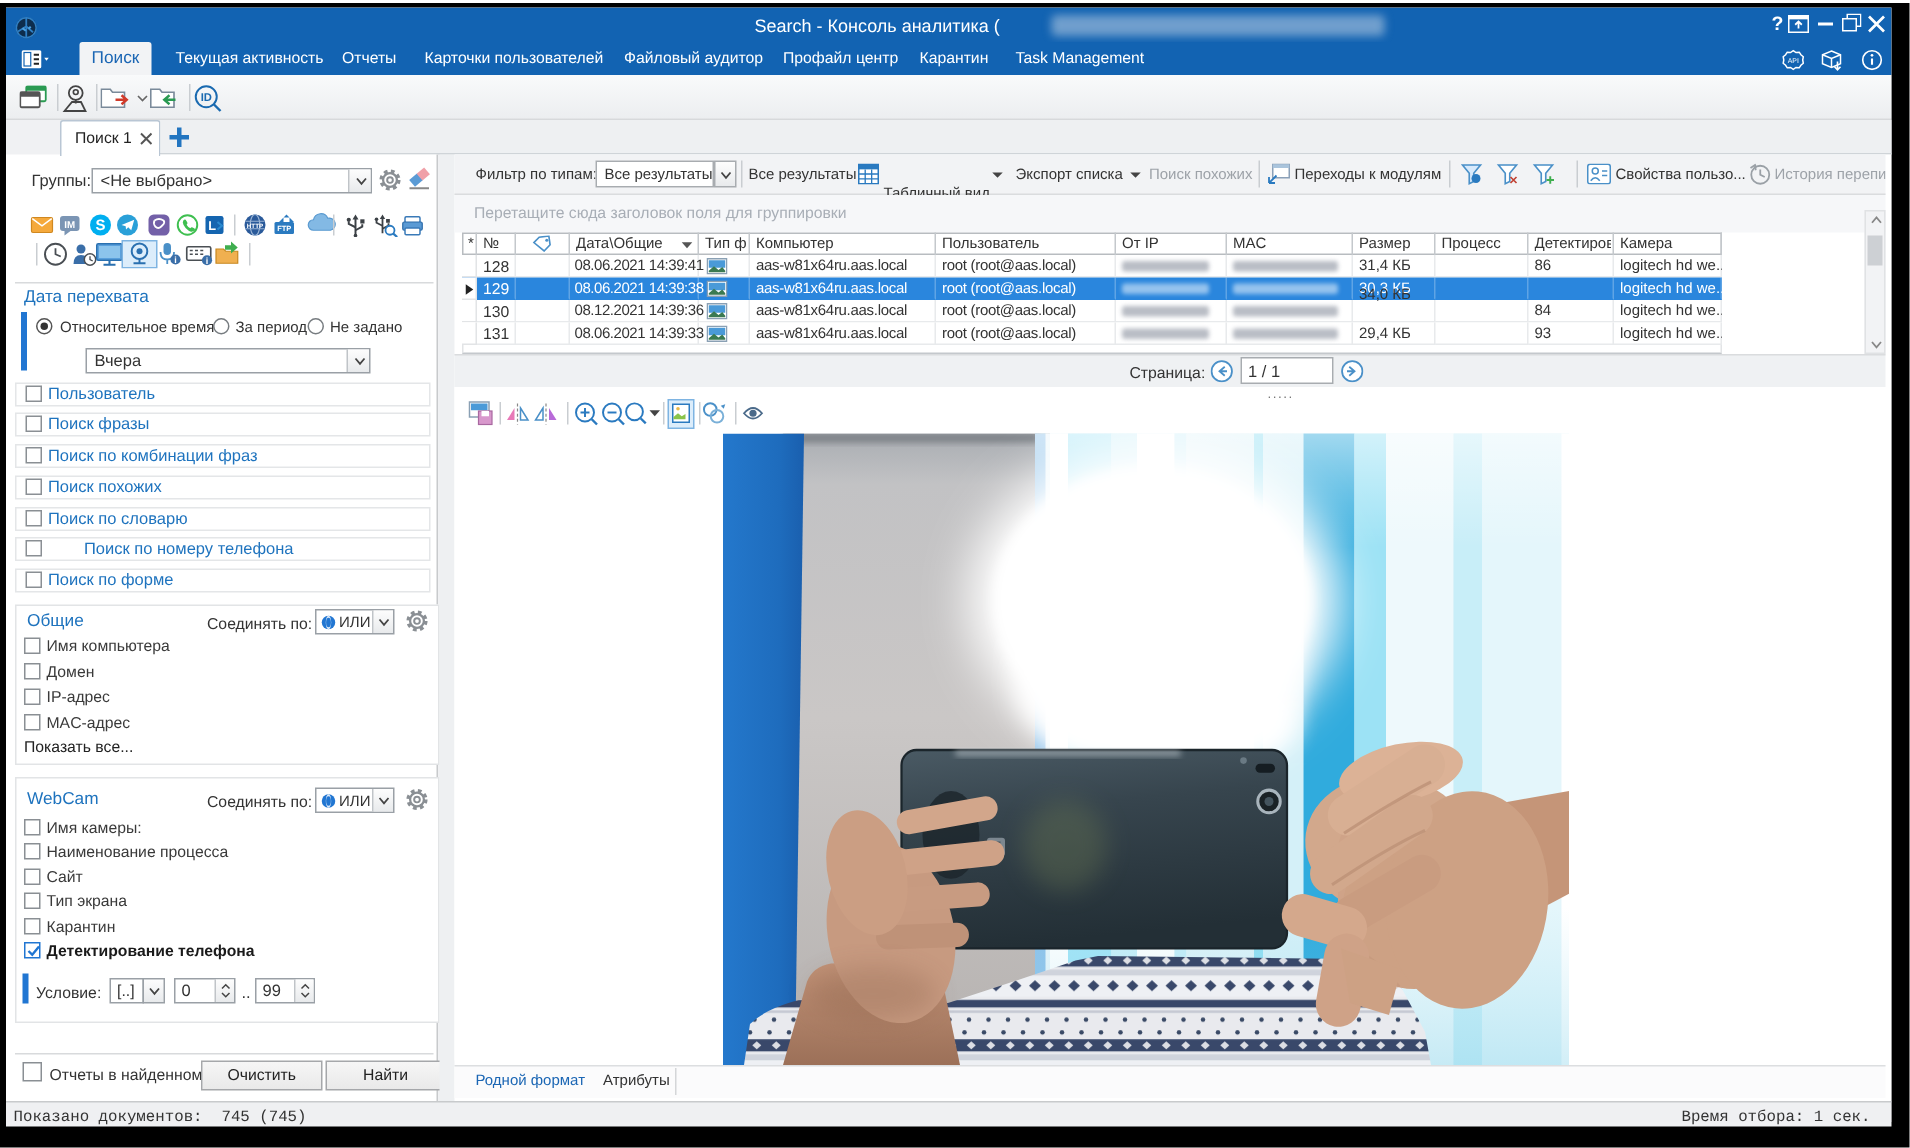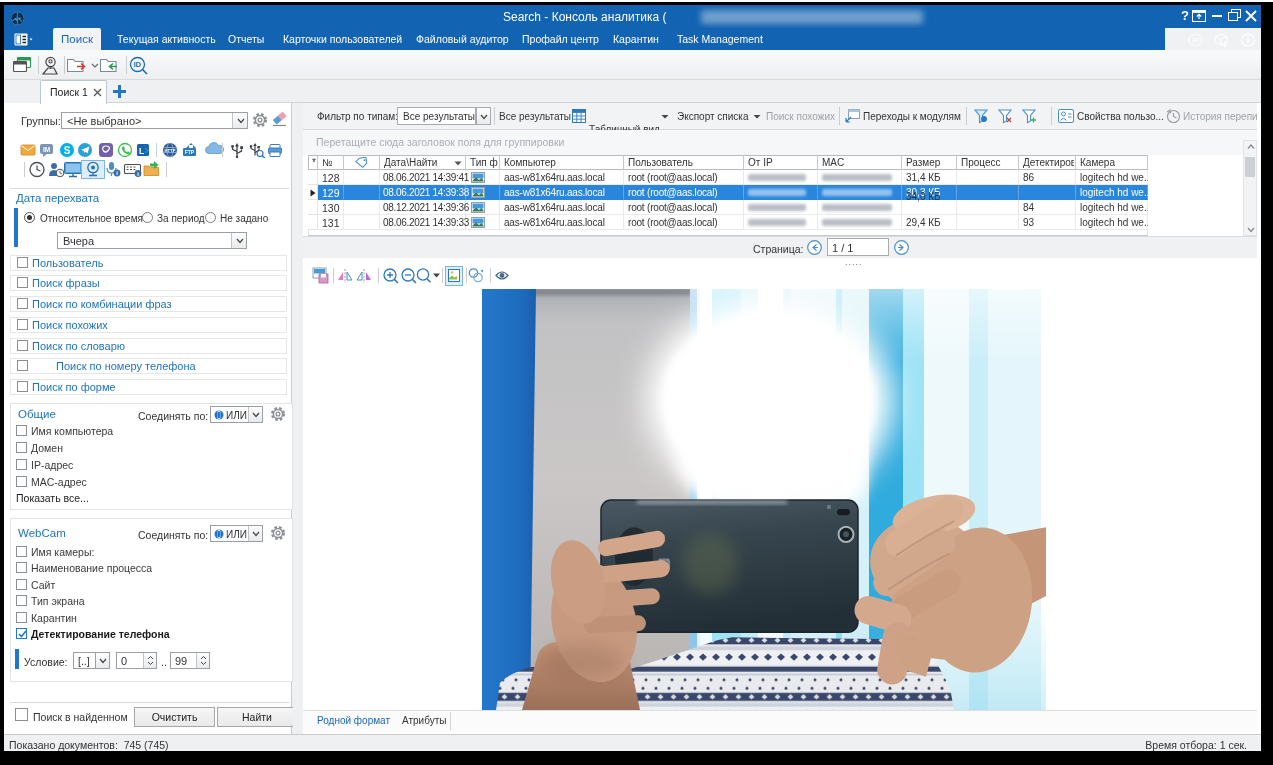--- a/index.html
+++ b/index.html
@@ -4,27 +4,27 @@
 <style>
 * { margin:0; padding:0; box-sizing:border-box; }
 html,body { width:1273px; height:765px; overflow:hidden; background:#fff; }
 body { font-family:"Liberation Sans", sans-serif; font-size:11px; color:#333; }
 #page { position:absolute; left:0; top:0; width:1273px; height:765px; background:#fff; }
 .abs { position:absolute; }
 #frame { position:absolute; left:0; top:2px; width:1273px; height:763px; background:#000; }
 #win { position:absolute; left:4px; top:5px; width:1257px; height:746px; background:#f0f1f3; overflow:hidden; }
 
 #titlebar { position:absolute; left:0; top:0; width:1257px; height:23px; background:#1263b2; }
-#menubar { position:absolute; left:0; top:23px; width:1161px; height:22px; background:#1263b2; }
+#menubar { position:absolute; left:0; top:23px; width:1257px; height:22px; background:#1263b2; }
 #toolbar { position:absolute; left:0; top:45px; width:1257px; height:30px; background:linear-gradient(#f9fafb,#eceef0); border-bottom:1px solid #d7d9db; }
 #tabstrip { position:absolute; left:0; top:75px; width:1257px; height:23px; background:#eef0f2; border-bottom:1px solid #cfd4d8;margin-left:36px; }
 #leftpanel { position:absolute; left:0; top:98px; width:288px; height:631px; background:#fff; border-right:1px solid #c8cacc; }
 #gutter { position:absolute; left:289px; top:98px; width:10px; height:631px; background:#eef0f2; }
 #rightpanel { position:absolute; left:299px; top:98px; width:958px; height:631px; background:#fff; }
-#statusbar { position:absolute; left:0; top:729px; width:1257px; height:14px; background:#eff0f2; border-top:1px solid #c8cacc; }
+#statusbar { position:absolute; left:0; top:729px; width:1257px; height:14px; background:#eff0f2; border-top:1px solid #c8cacc;font-family:Liberation Mono, monospace; }
 .menu-item { position:absolute; top:0; height:22px; line-height:22px; color:#fff; font-size:10.5px; white-space:nowrap; }
 .blue { color:#1e73be; }
 .sep-v { position:absolute; width:1px; background:#c9cdd1; }
 .cb { position:absolute; width:11px; height:11px; border:1px solid #8a8f94; background:#fff; }
 .radio { position:absolute; width:11px; height:11px; border:1px solid #777c80; border-radius:50%; background:#fff; }
 .grpbox { position:absolute; border:1px solid #e2e4e6; background:#fff; }
 .rowbox { position:absolute; left:6px; width:277px; height:16px; border:1px solid #e4e6e8; background:#fff; }
 .btn { position:absolute; background:linear-gradient(#f6f6f6,#e9e9e9); border:1px solid #a5a7aa; text-align:center; font-size:11px; color:#222; }
 </style>
 </head>
@@ -368,21 +368,21 @@
       <div class="abs" style="left:166px;top:549px;width:40px;height:17px;border:1px solid #9aa0a6;background:#fff;">
         <span class="abs" style="left:4px;top:2px;color:#333;">99</span>
         <div class="abs" style="right:0;top:0;width:13px;height:15px;border-left:1px solid #c0c4c8;background:linear-gradient(#fdfdfd,#e8eaec);">
           <svg class="abs" style="left:3px;top:2px" width="7" height="11" viewBox="0 0 7 11">
               <path d="M1 4 L3.5 1.5 L6 4 M1 7 L3.5 9.5 L6 7" fill="none" stroke="#444" stroke-width="1"></path>
             </svg>
         </div>
       </div>
       <div class="abs" style="left:6px;top:599px;width:279px;height:1px;background:#d8dadc;"></div>
       <div class="abs" style="left:11px;top:605px;width:13px;height:13px;border:1px solid #8a8f94;background:#fff;"></div>
-      <div class="abs" style="left:29px;top:608px;color:#333;font-size:10.5px;white-space:nowrap;">Поиск в найденном</div>
+      <div class="abs" style="left:29px;top:608px;color:#333;font-size:10.5px;white-space:nowrap;">Отчеты в найденном</div>
       <div class="btn" style="left:130px;top:604px;width:81px;height:20px;line-height:19px;font-size:10.5px;">Очистить</div>
       <div class="btn" style="left:213px;top:604px;width:80px;height:20px;line-height:19px;font-size:10.5px;">Найти</div>
     </div>
     <div id="gutter"></div>
     <div id="rightpanel">
       <div class="abs" style="left:0;top:0;width:954px;height:27px;background:#f2f3f5;border-bottom:1px solid #dadcde;"></div>
       <div class="abs" style="left:14px;top:8px;color:#333;font-size:10px;white-space:nowrap;">Фильтр по типам:</div>
       <div class="abs" style="left:94px;top:4px;width:79px;height:18px;border:1px solid #a8acb0;background:#fff;">
           <span class="abs" style="left:5px;top:3px;color:#333;font-size:10px;white-space:nowrap;">Все результаты</span>
         </div>
@@ -450,21 +450,21 @@
         <div class="abs" style="left:0px;top:0;width:10px;height:15px;border-right:1px solid #c4c8cc;"></div>
         <div class="abs" style="left:4px;top:2px;color:#333;font-size:10px;white-space:nowrap;overflow:hidden;width:4px;">*</div>
         <div class="abs" style="left:10px;top:0;width:26px;height:15px;border-right:1px solid #c4c8cc;"></div>
         <div class="abs" style="left:14px;top:2px;color:#333;font-size:10px;white-space:nowrap;overflow:hidden;width:20px;">№</div>
         <div class="abs" style="left:36px;top:0;width:36px;height:15px;border-right:1px solid #c4c8cc;"></div>
         <svg class="abs" style="left:47px;top:2px" width="13" height="11" viewBox="0 0 13 11">
             <path d="M1 4 L5 1 H11.5 V7 L7 10.5 Z" fill="none" stroke="#4a90c8" stroke-width="1.1" transform="rotate(-8 6 5)"></path>
             <circle cx="9.5" cy="3.2" r="1" fill="#4a90c8"></circle>
           </svg>
         <div class="abs" style="left:72px;top:0;width:86px;height:15px;border-right:1px solid #c4c8cc;"></div>
-        <div class="abs" style="left:76px;top:2px;color:#333;font-size:10px;white-space:nowrap;">Дата\Найти</div>
+        <div class="abs" style="left:76px;top:2px;color:#333;font-size:10px;white-space:nowrap;">Дата\Общие</div>
         <svg class="abs" style="left:146px;top:6px" width="8" height="5" viewBox="0 0 8 5">
             <path d="M0.5 0.5 L4 4.5 L7.5 0.5" fill="#555"></path>
           </svg>
         <div class="abs" style="left:158px;top:0;width:34px;height:15px;border-right:1px solid #c4c8cc;"></div>
         <div class="abs" style="left:162px;top:2px;color:#333;font-size:10px;white-space:nowrap;overflow:hidden;width:28px;">Тип фа</div>
         <div class="abs" style="left:192px;top:0;width:124px;height:15px;border-right:1px solid #c4c8cc;"></div>
         <div class="abs" style="left:196px;top:2px;color:#333;font-size:10px;white-space:nowrap;overflow:hidden;width:118px;">Компьютер</div>
         <div class="abs" style="left:316px;top:0;width:120px;height:15px;border-right:1px solid #c4c8cc;"></div>
         <div class="abs" style="left:320px;top:2px;color:#333;font-size:10px;white-space:nowrap;overflow:hidden;width:114px;">Пользователь</div>
         <div class="abs" style="left:436px;top:0;width:74px;height:15px;border-right:1px solid #c4c8cc;"></div>

